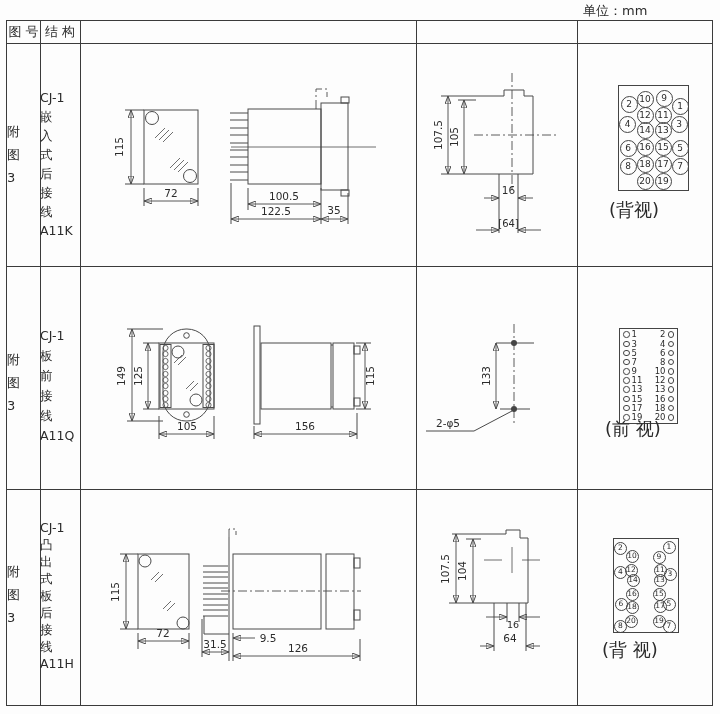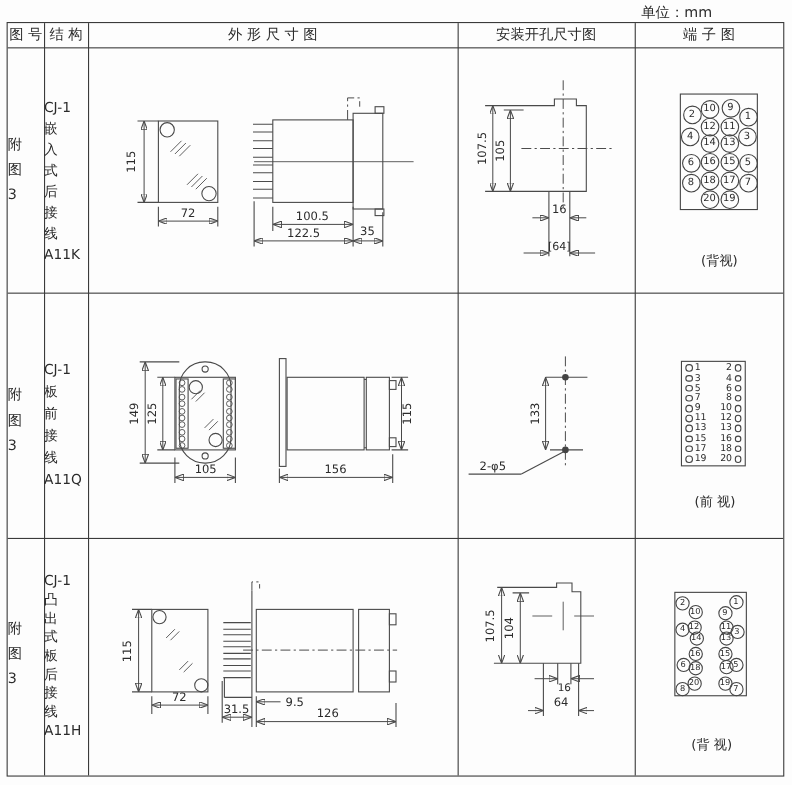--- a/index.html
+++ b/index.html
@@ -17,21 +17,21 @@
   .draw .cl{stroke-dasharray:9 3 2 3;stroke-width:0.9;}
   .draw .dim{stroke:#464646;stroke-width:0.9;}
   .draw .thin{stroke-width:0.8;}
   .draw text{fill:#2b2b2b;font-size:10.5px;stroke:none;text-anchor:middle;font-family:"DejaVu Sans",sans-serif;}
   .draw .holefill{fill:#444;stroke:none;}
   .tbox{position:absolute;border:1.4px solid #444;box-sizing:border-box;}
   .pin17{position:absolute;width:17px;height:17px;border:1.2px solid #444;border-radius:50%;
          box-sizing:border-box;font-size:9px;line-height:14px;text-align:center;}
   .pin13{position:absolute;width:13px;height:13px;border:1.1px solid #444;border-radius:50%;
          box-sizing:border-box;font-size:7.5px;line-height:10.5px;text-align:center;}
-  .caption{position:absolute;width:90px;text-align:center;font-size:12px;margin-top:31px;}
+  .caption{position:absolute;width:90px;font-size:18px;}
   .t2box{display:flex;flex-direction:column;justify-content:space-around;padding:1px 3px;}
   .trow{display:flex;align-items:center;font-size:8.5px;line-height:1;}
   .tc{width:6.5px;height:6.5px;border:1px solid #444;border-radius:50%;display:inline-block;box-sizing:border-box;flex:none;}
   .tnum{margin-left:2px;}
   .tspace{flex:1;}
   .tnumr{margin-right:2px;}
 </style>
 </head>
 <body>
 
@@ -44,23 +44,20 @@
     <div class="vline" style="left:33px"></div>
     <div class="vline" style="left:73px"></div>
     <div class="vline" style="left:409px"></div>
     <div class="vline" style="left:570px"></div>
     <div class="hline" style="top:22px"></div>
     <div class="hline" style="top:245px"></div>
     <div class="hline" style="top:468px"></div>
 
     <div class="hcell" style="left:0;width:33px">图 号</div>
     <div class="hcell" style="left:33px;width:40px">结 构</div>
-    <div class="hcell" style="left:73px;width:336px">外 形 尺 寸 图</div>
-    <div class="hcell" style="left:409px;width:161px">安装开孔尺寸图</div>
-    <div class="hcell" style="left:570px;width:135px">端 子 图</div>
 
     <div class="vtext figno" style="left:0;top:99px;width:33px">附
 图
 3</div>
     <div class="vtext" style="left:33px;top:67px;width:40px;line-height:19px">CJ-1
 嵌
 入
 式
 后
 接

